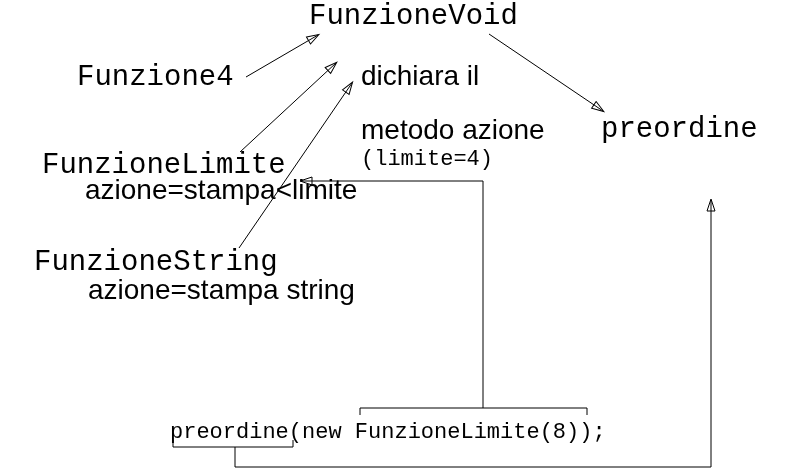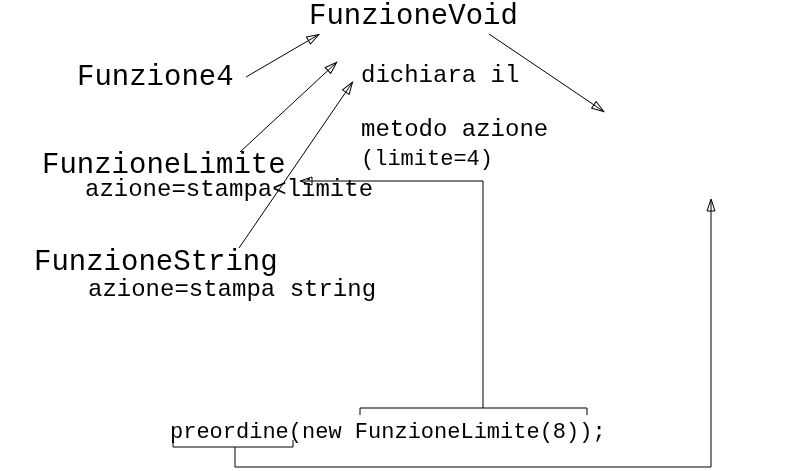--- a/index.html
+++ b/index.html
@@ -26,22 +26,22 @@
     line-height: 29px;
     font-weight: 400;
   }
   .mono-small {
     font-family: "Liberation Mono", "DejaVu Sans Mono", monospace;
     font-size: 22px;
     line-height: 23px;
     font-weight: 400;
   }
   .serif-note {
-    font-family: Liberation Mono, monospace;
-    font-size: 24px;
+    font-family: Liberation Sans, sans-serif;
+    font-size: 28px;
     line-height: 18px;
     font-weight: 400;
   }
   #wires {
     position: absolute;
     left: 0;
     top: 0;
     width: 795px;
     height: 471px;
   }
@@ -87,18 +87,19 @@
   </div>
 
   <div class="txt mono-big" style="left:77px; top:63px;">Funzione4</div>
 
   <div class="txt mono-big" style="left:42px; top:151px;">FunzioneLimite</div>
   <div class="txt serif-note" style="left:85px; top:181px;">azione=stampa&lt;limite</div>
 
   <div class="txt serif-note" style="left:88px; top:281px;">azione=stampa string</div>
   <div class="txt mono-big" style="left:34px; top:248px;">FunzioneString</div>
 
+  <div class="txt mono-big" style="left:601px; top:115px;">preordine</div>
 
   <div class="txt mono-small" style="left:361px; top:148px;">(limite=4)</div>
 
   <div class="txt mono-small" style="left:170px; top:421px;">preordine(new FunzioneLimite(8));</div>
 
 </div>
 
 </body></html>

